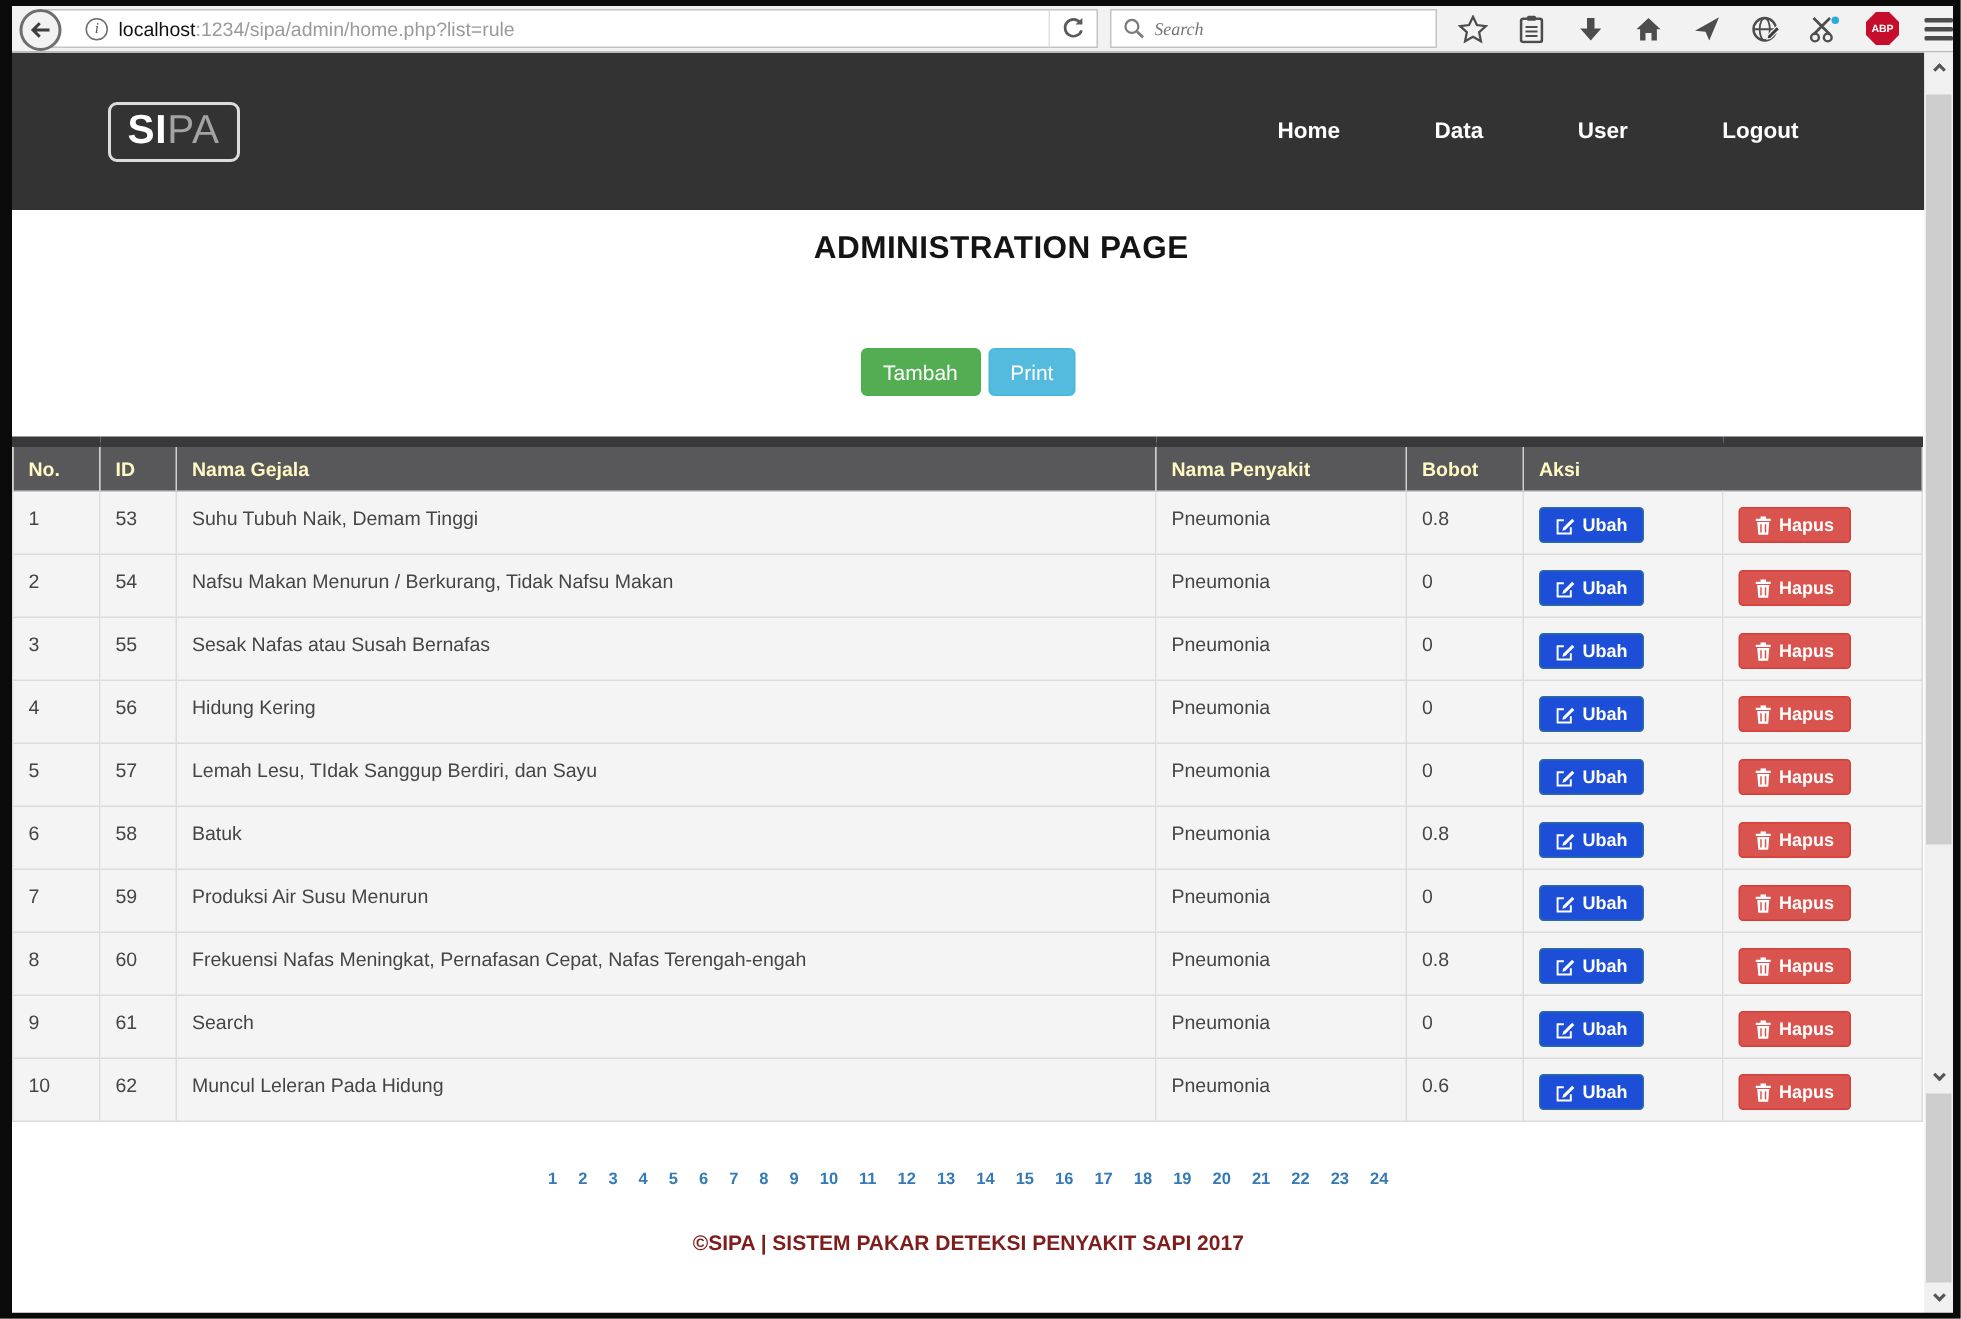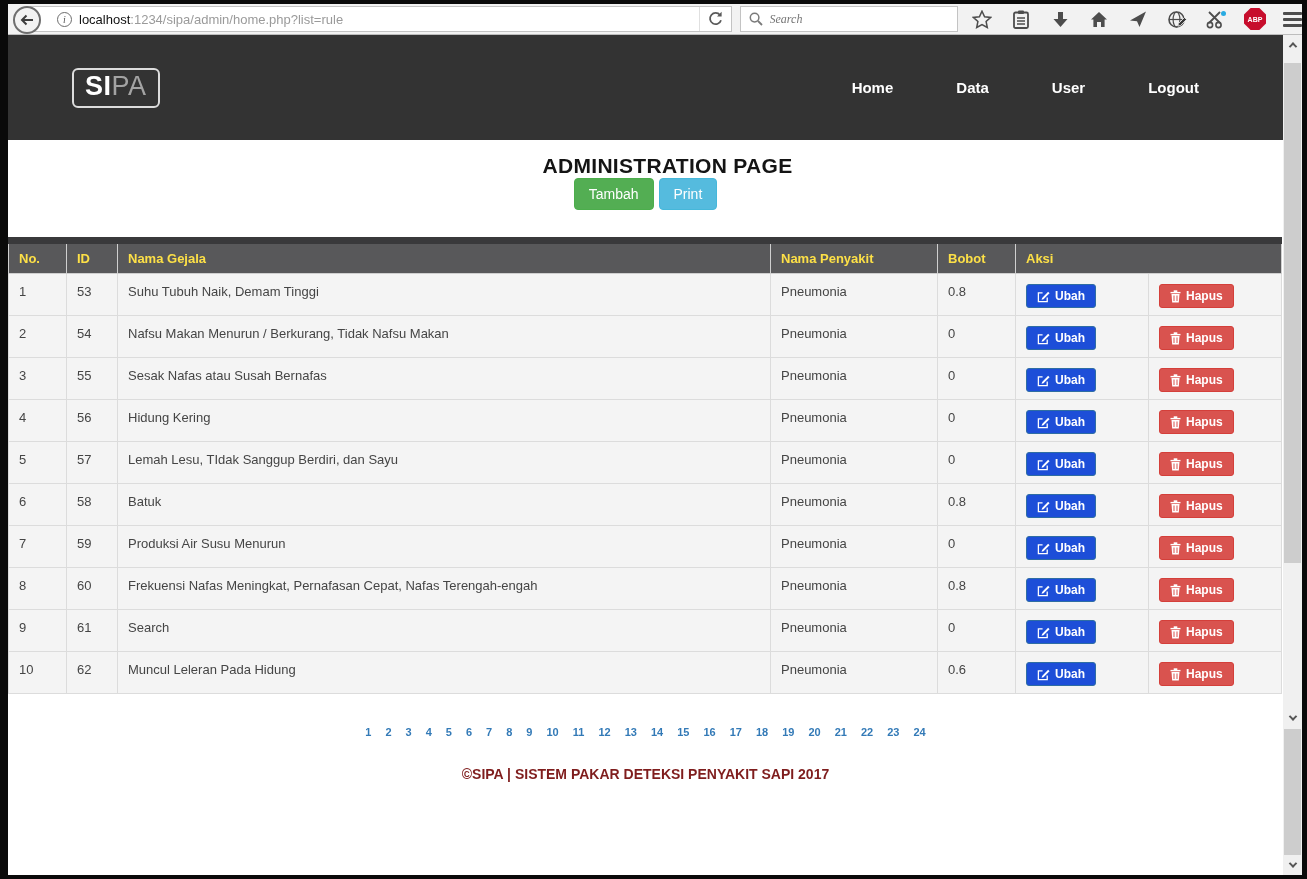--- a/index.html
+++ b/index.html
@@ -53,27 +53,27 @@
   .navbar { height:105px; background:#333333; display:flex; align-items:center; }
   .brand { margin-left:64px; border:2px solid #dcdcdc; border-radius:6px; padding:1px 11px 4px;
            font-size:27px; font-weight:bold; color:#fff; letter-spacing:0.5px; }
   .brand .pa { color:#a3a3a3; font-weight:normal; }
   .navlinks { margin-left:auto; margin-right:84px; display:flex; gap:31px; }
   .navlinks a { color:#fff; font-weight:bold; font-size:15px; text-decoration:none;margin-left:32px; }
 
   
   .page-title { text-align:center; font-size:21px; font-weight:bold; color:#141414;
                 margin-top:14px; letter-spacing:0.3px;padding-left:44px; }
-  .btn-row { display:flex; justify-content:center; gap:5px; }
+  .btn-row { display:flex; justify-content:center; gap:5px; margin-top:54px; }
   .btn { border-radius:4px; color:#fff; font-size:14px; padding:7px 14px; border:1px solid transparent; cursor:pointer; }
   .btn-tambah { background:#53ae53; border-color:#4cae4c; }
   .btn-print  { background:#55bbde; border-color:#46b8da; }
 
   table { width:1273px; border-collapse:collapse; margin-top:27px; table-layout:fixed; }
-  thead th { background:#58585a; color:#fde047; font-size:13px; font-weight:bold; text-align:left;
+  thead th { background:#58585a; color:#fef9c3; font-size:13px; font-weight:bold; text-align:left;
              padding:7px 10px; border:1px solid #cfcfcf; border-top:7px solid #39393b; }
   tbody td { background:#f4f4f4; border:1px solid #dcdcdc; font-size:13px; color:#454545;
              padding:10px 10px 0; height:42px; vertical-align:top; overflow:hidden; white-space:nowrap; }
   .btn-mini { display:inline-flex; align-items:center; gap:5px; border-radius:3px; color:#fff;
               font-size:12px; font-weight:bold; padding:4px 10px; cursor:pointer; }
   .btn-ubah  { background:#1d4ed8; border:1px solid #2e6da4; }
   .btn-hapus { background:#d9534f; border:1px solid #d43f3a; }
 
   .pagination { display:flex; justify-content:center; gap:14px; margin-top:32px; }
   .pagination a { color:#337ab7; font-size:11px; font-weight:bold; text-decoration:none; }

